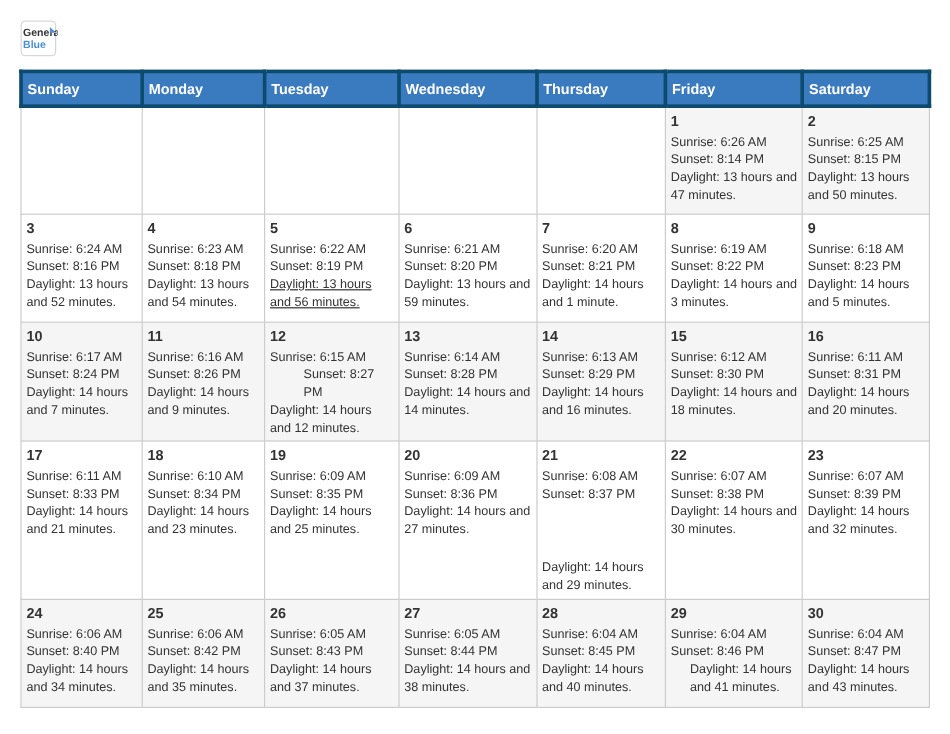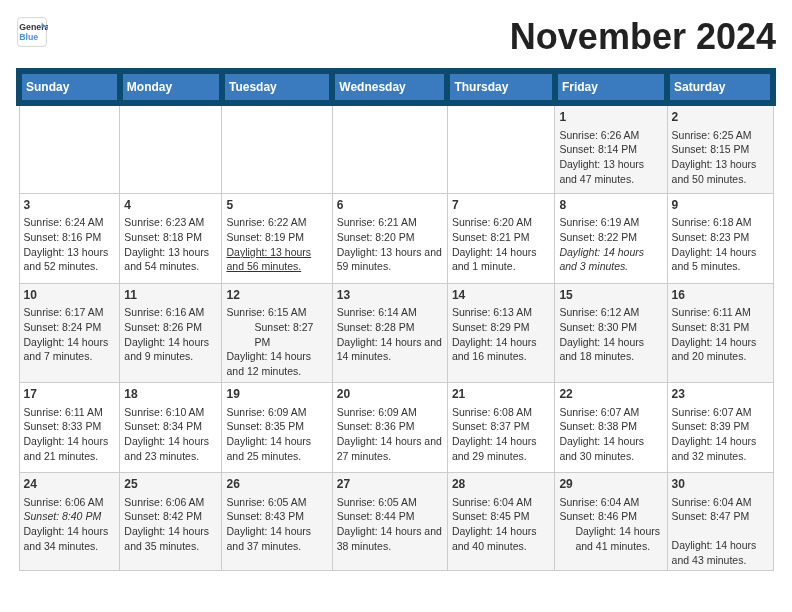--- a/index.html
+++ b/index.html
@@ -44,21 +44,21 @@
     }
     thead tr {
       background: #3a7abf;
       color: #fff;
     }
     thead th {
       padding: 6px 4px;
       text-align: left;
       font-size: 12px;
       font-weight: bold;
-      border: 6px solid #0c4a6e;
+      border: 3px solid #0c4a6e;
     }
     tbody tr {
       vertical-align: top;
     }
     tbody td {
       border: 1px solid #ccc;
       padding: 3px 4px;
       min-height: 80px;
       height: 90px;
       color: #333;
@@ -86,21 +86,20 @@
 <div class="header">
   <div class="logo">
     <svg class="logo-icon" viewBox="0 0 40 40">
       <rect x="2" y="2" width="36" height="36" rx="4" fill="#fff" stroke="#ccc" stroke-width="1"></rect>
       <text x="4" y="18" font-size="11" font-weight="bold" fill="#333">General</text>
       <text x="4" y="30" font-size="11" font-weight="bold" fill="#4a90d9">Blue</text>
       <polygon points="32,8 38,14 32,14" fill="#4a90d9"></polygon>
     </svg>
   </div>
   <div class="title-block">
-    <div class="month-title">November 2024</div>
   </div>
 </div>
 
 <table>
   <thead>
     <tr>
       <th>Sunday</th>
       <th>Monday</th>
       <th>Tuesday</th>
       <th>Wednesday</th>
@@ -157,21 +156,21 @@
         <td>
           <span class="day-num">7</span>
           <span style="display: block;">Sunrise: 6:20 AM</span>
           <span style="display: block;">Sunset: 8:21 PM</span>
           <span style="display: block;">Daylight: 14 hours and 1 minute.</span>
         </td>
         <td>
           <span class="day-num">8</span>
           <span style="display: block;">Sunrise: 6:19 AM</span>
           <span style="display: block;">Sunset: 8:22 PM</span>
-          <span style="display: block; font-style: italic;">Daylight: 14 hours and 3 minutes.</span>
+          <span style="display: block;">Daylight: 14 hours and 3 minutes.</span>
         </td>
         <td>
           <span class="day-num">9</span>
           <span style="display: block;">Sunrise: 6:18 AM</span>
           <span style="display: block;">Sunset: 8:23 PM</span>
           <span style="display: block;">Daylight: 14 hours and 5 minutes.</span>
         </td>
       </tr>
       <tr>
         <td>
@@ -239,40 +238,40 @@
         <td>
           <span class="day-num">20</span>
           <span style="display: block;">Sunrise: 6:09 AM</span>
           <span style="display: block;">Sunset: 8:36 PM</span>
           <span style="display: block;">Daylight: 14 hours and 27 minutes.</span>
         </td>
         <td>
           <span class="day-num">21</span>
           <span style="display: block;">Sunrise: 6:08 AM</span>
           <span style="display: block;">Sunset: 8:37 PM</span>
-          <span style="display: block;">Daylight: 14 hours and 29 minutes.</span>
+          <span style="display: block; margin-top: 47px;">Daylight: 14 hours and 29 minutes.</span>
         </td>
         <td>
           <span class="day-num">22</span>
           <span style="display: block;">Sunrise: 6:07 AM</span>
           <span style="display: block;">Sunset: 8:38 PM</span>
           <span style="display: block;">Daylight: 14 hours and 30 minutes.</span>
         </td>
         <td>
           <span class="day-num">23</span>
           <span style="display: block;">Sunrise: 6:07 AM</span>
           <span style="display: block;">Sunset: 8:39 PM</span>
           <span style="display: block;">Daylight: 14 hours and 32 minutes.</span>
         </td>
       </tr>
       <tr>
         <td>
           <span class="day-num">24</span>
           <span style="display: block;">Sunrise: 6:06 AM</span>
-          <span style="display: block; font-style: italic;">Sunset: 8:40 PM</span>
+          <span style="display: block;">Sunset: 8:40 PM</span>
           <span style="display: block;">Daylight: 14 hours and 34 minutes.</span>
         </td>
         <td>
           <span class="day-num">25</span>
           <span style="display: block;">Sunrise: 6:06 AM</span>
           <span style="display: block;">Sunset: 8:42 PM</span>
           <span style="display: block;">Daylight: 14 hours and 35 minutes.</span>
         </td>
         <td>
           <span class="day-num">26</span>
@@ -295,17 +294,17 @@
         <td>
           <span class="day-num">29</span>
           <span style="display: block;">Sunrise: 6:04 AM</span>
           <span style="display: block;">Sunset: 8:46 PM</span>
           <span style="display: block; margin-left: 16px;">Daylight: 14 hours and 41 minutes.</span>
         </td>
         <td>
           <span class="day-num">30</span>
           <span style="display: block;">Sunrise: 6:04 AM</span>
           <span style="display: block;">Sunset: 8:47 PM</span>
-          <span style="display: block; margin-top: 14px;">Daylight: 14 hours and 43 minutes.</span>
+          <span style="display: block;">Daylight: 14 hours and 43 minutes.</span>
         </td>
       </tr>
     </tbody>
 </table>
 
 </body></html>

